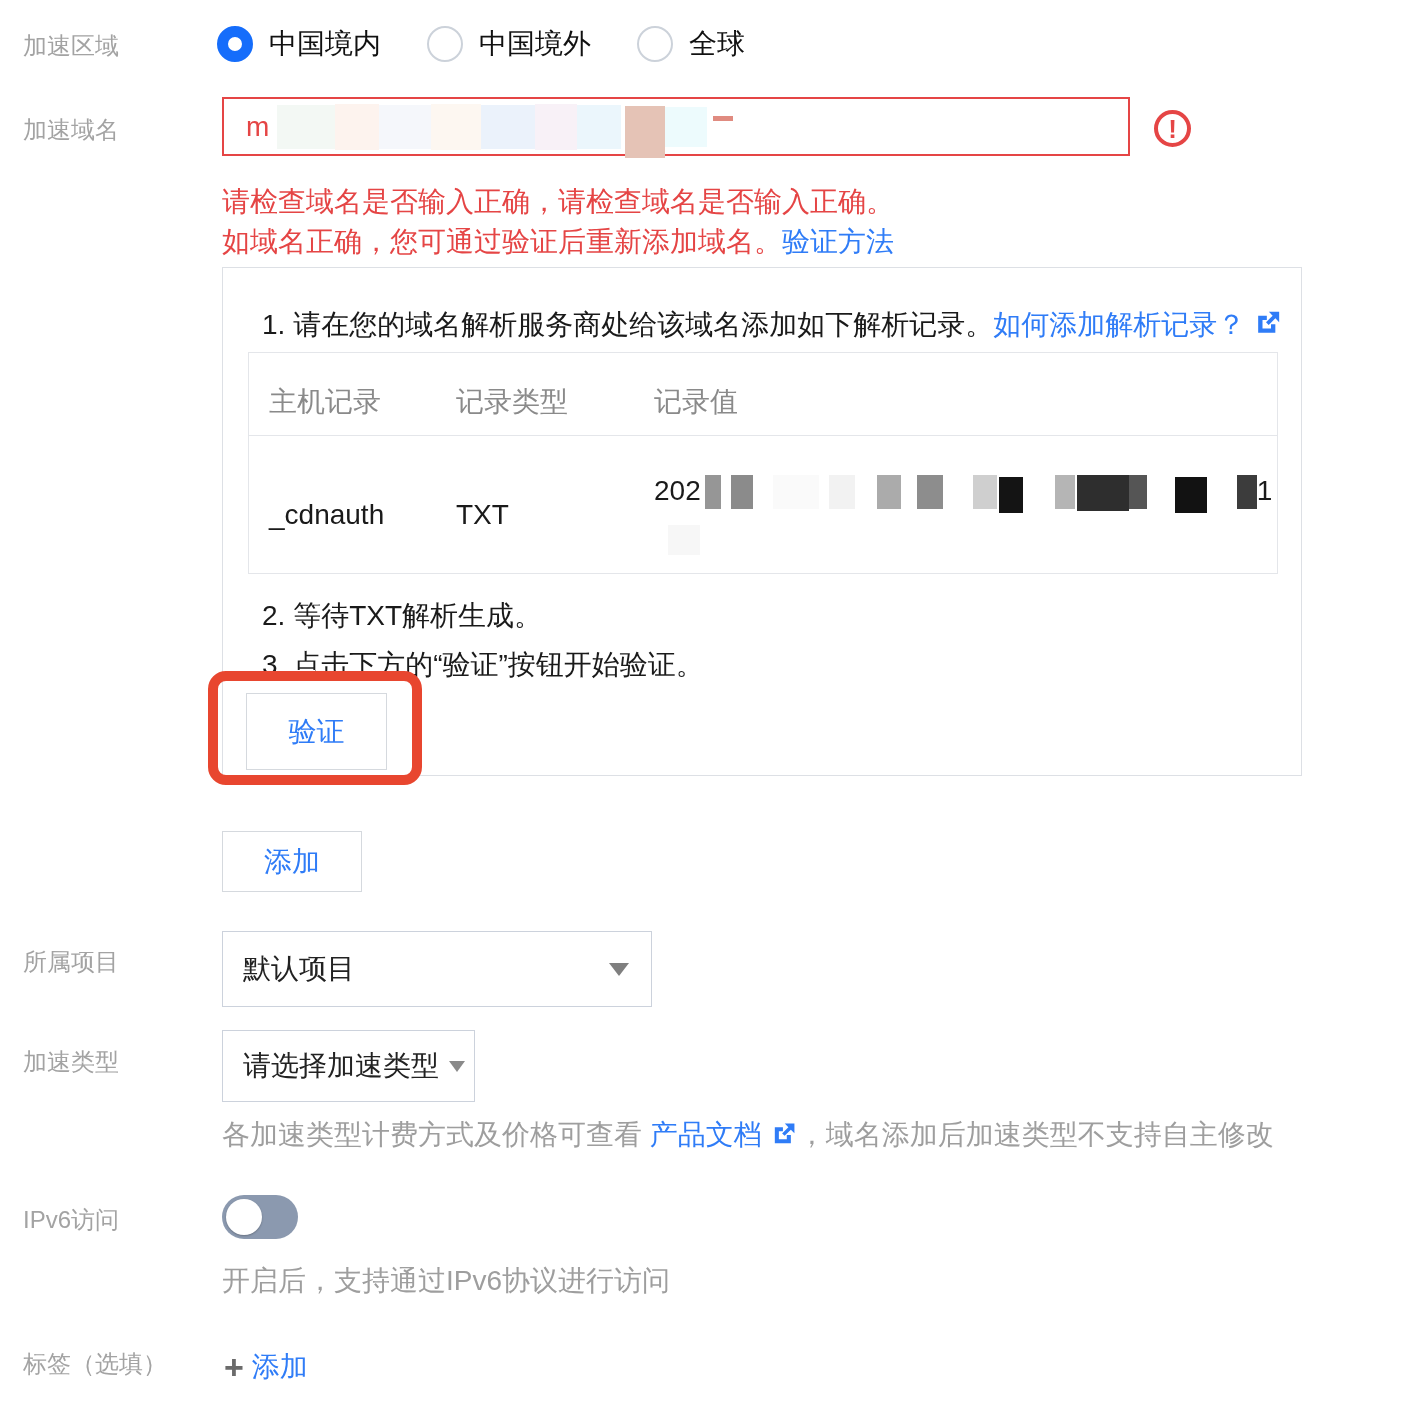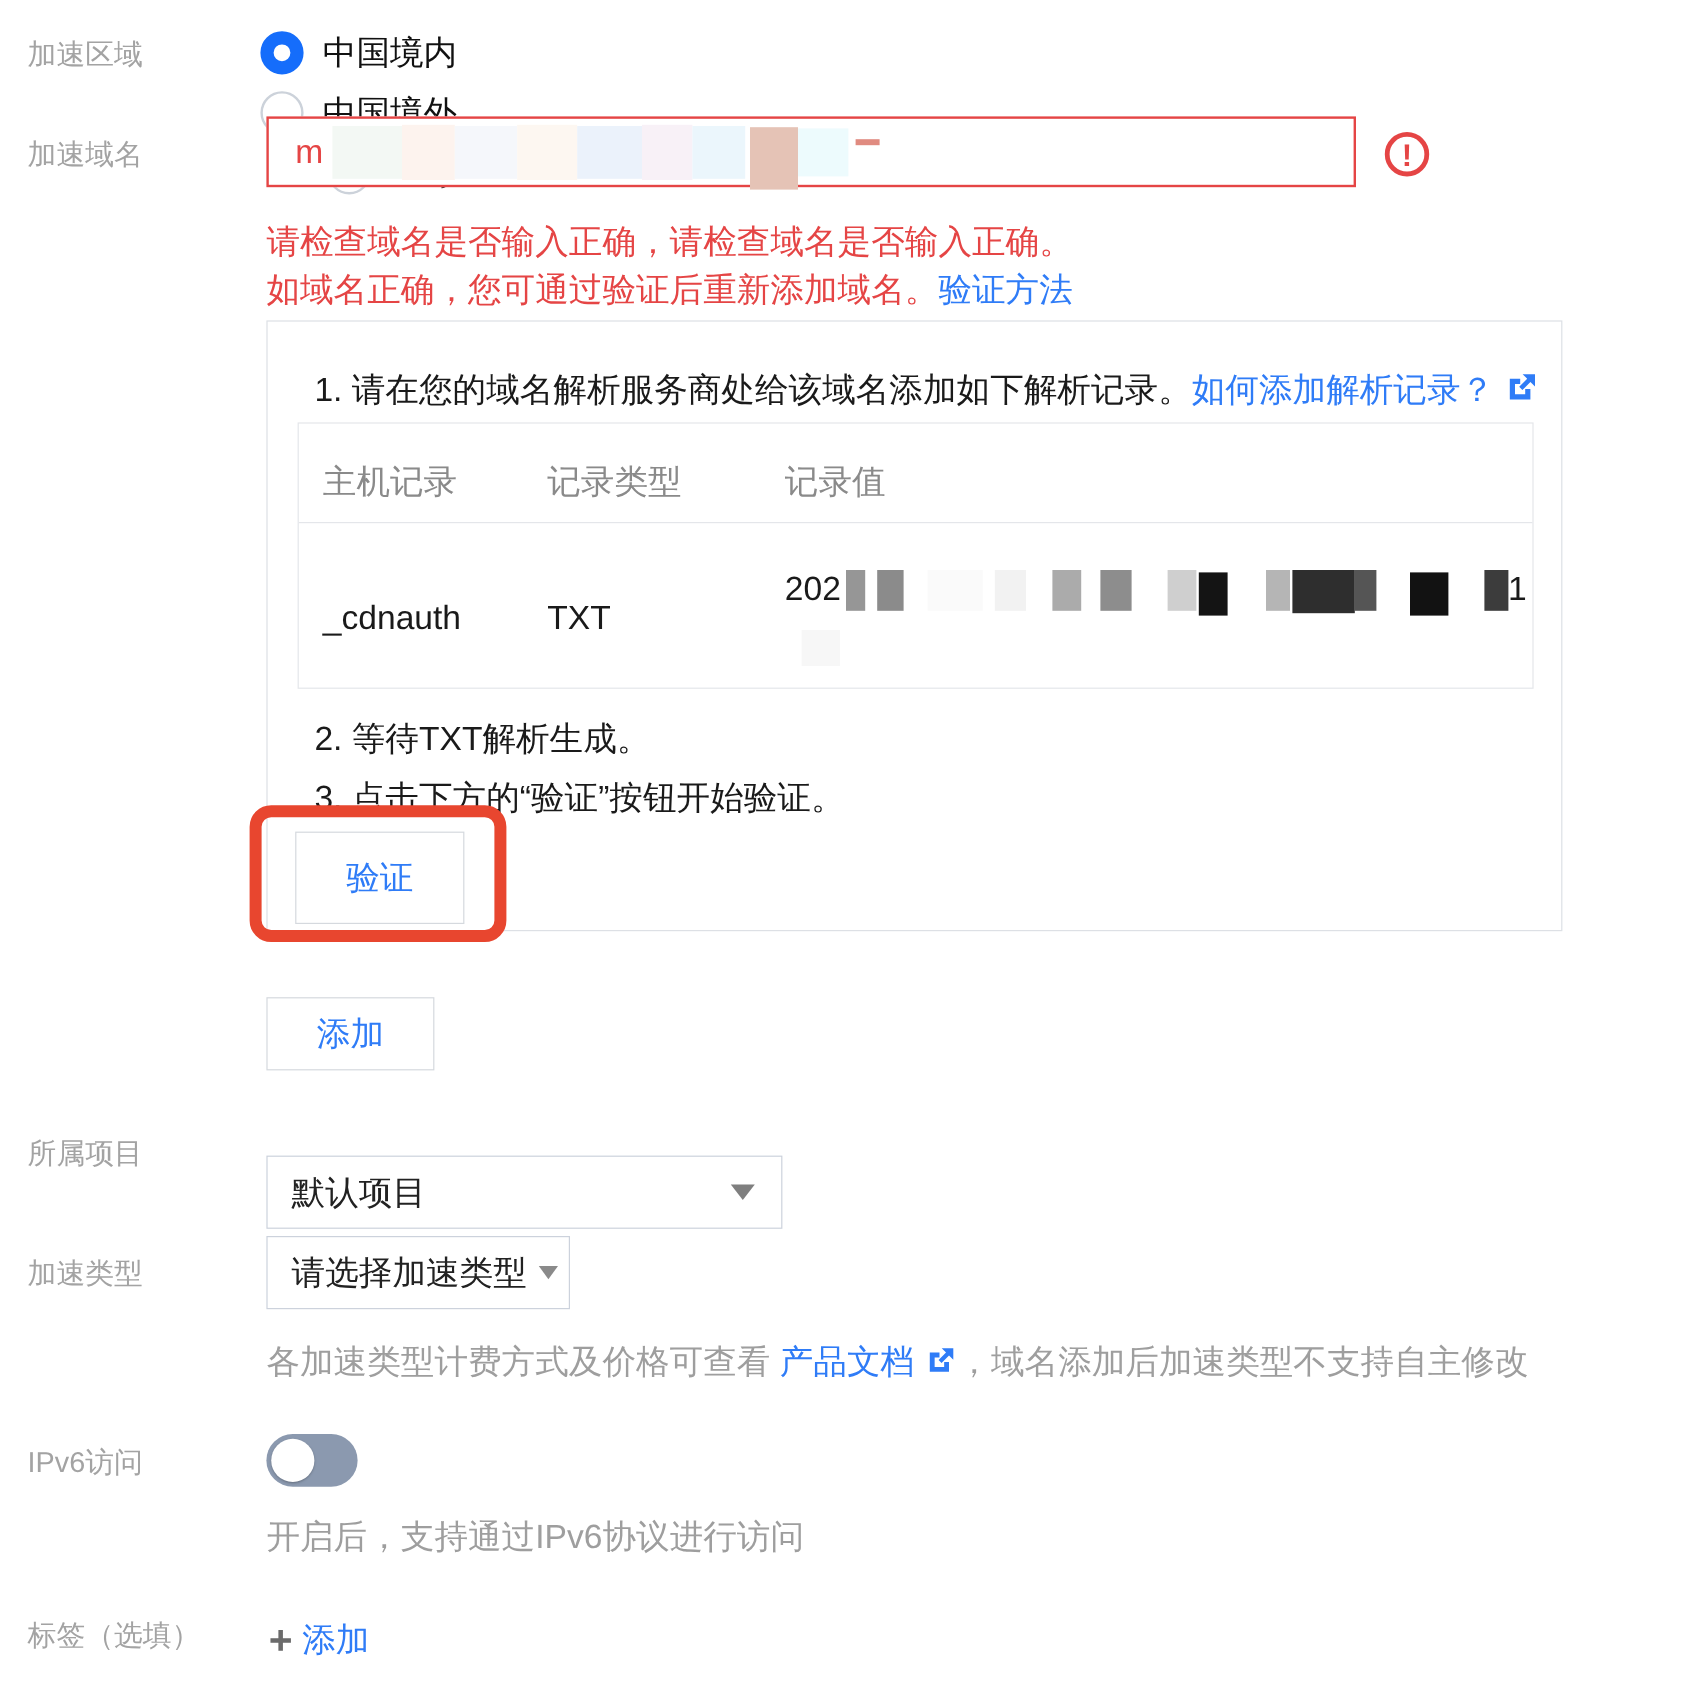--- a/index.html
+++ b/index.html
@@ -9,21 +9,21 @@
     font-family:"Liberation Sans","DejaVu Sans",sans-serif;
     font-size:28px; color:#1a1a1a;
   }
   .abs { position:absolute; }
   .lbl { color:#a3a3a3; font-size:24px; line-height:1.3; }
   .red { color:#e54545; }
   .link { color:#2f7cf7; cursor:pointer; }
   .note { color:#9e9e9e; }
 
   
-  .radio-row { display:flex; align-items:flex-end; gap:12px;flex-direction:column; }
+  .radio-row { display:flex; align-items:flex-end; gap:0; }
   .radio-opt { display:flex; align-items:center; margin-right:46px; }
   .radio-circle { width:36px; height:36px; border-radius:50%; background:#fff; }
   .radio-on  { border:11px solid #156dfb; }
   .radio-off { border:2px solid #ccd2da; }
   .radio-text { margin-left:16px; color:#111; }
 
   
   .domain-input {
     left:222px; top:97px; width:908px; height:59px;
     border:2px solid #e54545; background:#fff;
@@ -171,27 +171,27 @@
 
 <div class="abs" style="left:262px; top:597px;">2. 等待TXT解析生成。</div>
 <div class="abs" style="left:262px; top:646px;">3. 点击下方的“验证”按钮开始验证。</div>
 
 <div class="abs btn" style="left:246px; top:693px; width:141px; height:77px;">验证</div>
 <div class="abs annotation"></div>
 
 <div class="abs btn" style="left:222px; top:831px; width:140px; height:61px;">添加</div>
 
 <div class="abs lbl" style="left:23px; top:946px;">所属项目</div>
-<div class="abs dropdown" style="left:222px; top:931px; width:430px; height:61px;margin-top:32px;">
+<div class="abs dropdown" style="left:222px; top:931px; width:430px; height:76px;">
   <span>默认项目</span>
   <span class="caret" style="position:absolute; right:22px;"></span>
 </div>
 
 <div class="abs lbl" style="left:23px; top:1046px;">加速类型</div>
-<div class="abs dropdown" style="left:222px; top:1030px; width:253px; height:61px;">
+<div class="abs dropdown" style="left:222px; top:1030px; width:253px; height:72px;">
   <span>请选择加速类型</span>
   <span class="caret small" style="margin-left:10px;"></span>
 </div>
 <div class="abs note" style="left:222px; top:1116px;">
   <span>各加速类型计费方式及价格可查看 </span><span class="link">产品文档</span><svg class="ext-icon" width="28" height="28" viewBox="0 0 18 18">
       <path fill="#2f7cf7" d="M3.1 4.6h5.2v2.6H5.7v5.1h5.1V9.7h2.6v5.2H3.1z"></path>
       <path fill="#2f7cf7" d="M9.5 2.3h6.2v6.2l-2.3-2.3-4 4-1.6-1.6 4-4z"></path>
     </svg><span>，域名添加后加速类型不支持自主修改</span>
 </div>
 

